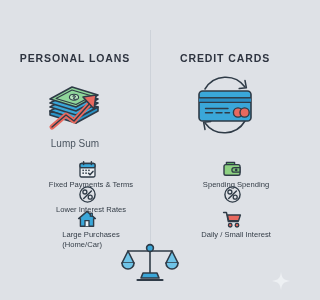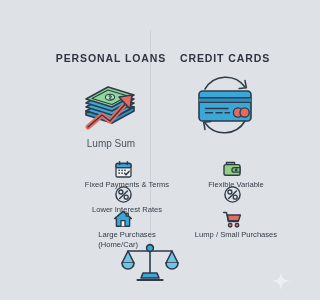--- a/index.html
+++ b/index.html
@@ -10,21 +10,21 @@
     position:relative;
   }
   #canvas{position:absolute;inset:0;width:300px;height:300px;}
 
   .divider{
     position:absolute;left:150px;top:30px;width:1px;height:215px;
     background:#cdd2d9;
   }
 
   .col{position:absolute;top:0;width:150px;height:300px;}
-  .col-left{left:0;margin-left:36px;}
+  .col-left{left:0;}
   .col-right{left:150px;padding-left:33px;}
 
   .heading{
     position:absolute;top:52px;left:0;width:150px;
     text-align:center;
     font-size:10.5px;font-weight:bold;letter-spacing:0.9px;
     color:#2e3440;
     font-family:"Liberation Sans", sans-serif;
   }
 
@@ -189,21 +189,21 @@
 
       <div class="feature">
         <span class="feature-icon">
           <svg width="20" height="20" viewBox="0 0 20 20">
             <path d="M4.4 5.6 L4.4 3.4 L12.6 3.4 L12.6 5.6" fill="#5fae62" stroke="#2f3b47" stroke-width="1.3" stroke-linejoin="round"></path>
             <rect x="2" y="5.6" width="16" height="10.6" rx="1.8" fill="#8ed182" stroke="#2f3b47" stroke-width="1.4"></rect>
             <path d="M12.2 8.6 H18 L18 13.2 H12.2 A2.3 2.3 0 0 1 12.2 8.6 Z" fill="#7cc675" stroke="#2f3b47" stroke-width="1.3"></path>
             <circle cx="14.2" cy="10.9" r="1.3" fill="#2f3b47"></circle>
           </svg>
         </span>
-        <span class="feature-label">Flexible Variable</span>
+        <span class="feature-label">Spending Spending</span>
       </div>
 
       <div class="feature">
         <span class="feature-icon">
           <svg width="19" height="19" viewBox="0 0 19 19">
             <circle cx="9.5" cy="9.5" r="7.6" fill="none" stroke="#2f3b47" stroke-width="1.4"></circle>
             <circle cx="6.9" cy="7" r="2" fill="none" stroke="#2f3b47" stroke-width="1.3"></circle>
             <circle cx="12.2" cy="12.2" r="2" fill="none" stroke="#2f3b47" stroke-width="1.3"></circle>
             <path d="M13.4 5.9 L5.7 13.4" stroke="#2f3b47" stroke-width="1.4" stroke-linecap="round"></path>
           </svg>
@@ -212,21 +212,21 @@
 
       <div class="feature">
         <span class="feature-icon">
           <svg width="20" height="20" viewBox="0 0 20 20">
             <path d="M1.6 3.4 H4.4 L6.4 12.6 H16.2" fill="none" stroke="#2f3b47" stroke-width="1.5" stroke-linecap="round" stroke-linejoin="round"></path>
             <path d="M5.4 6 H18.4 L16.6 11.6 L6.6 11.6 Z" fill="#e8695f" stroke="#2f3b47" stroke-width="1.4" stroke-linejoin="round"></path>
             <circle cx="8.2" cy="16.2" r="1.8" fill="#e8695f" stroke="#2f3b47" stroke-width="1.3"></circle>
             <circle cx="15" cy="16.2" r="1.8" fill="#e8695f" stroke="#2f3b47" stroke-width="1.3"></circle>
           </svg>
         </span>
-        <span class="feature-label">Lump / Small Purchases</span>
+        <span class="feature-label">Daily / Small Interest</span>
       </div>
 
     </div>
   </div>
 
   <div class="scales">
     <svg width="62" height="42" viewBox="0 0 62 42">
       <g stroke="#2f3b47" stroke-width="1.6" stroke-linecap="round" stroke-linejoin="round" fill="none">
         <path d="M31 8.5 V33"></path>
         <path d="M9 11 H53"></path>

